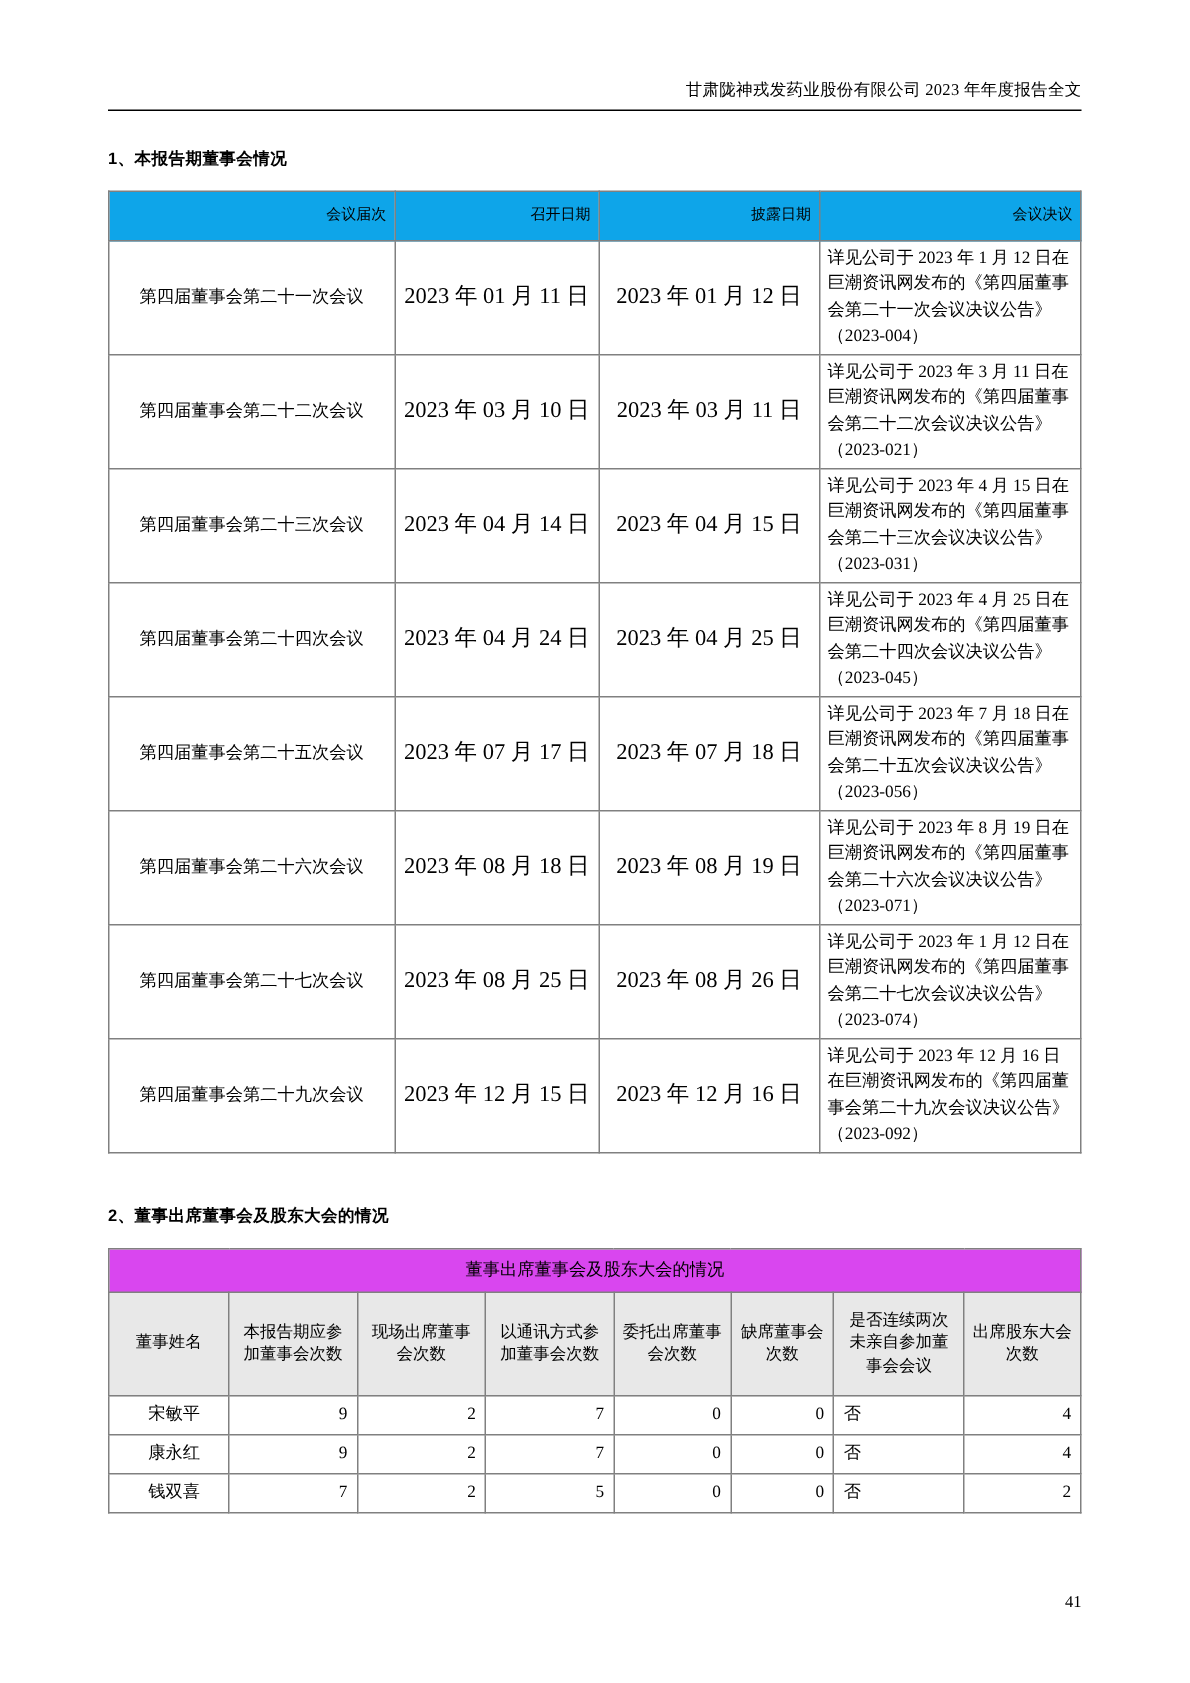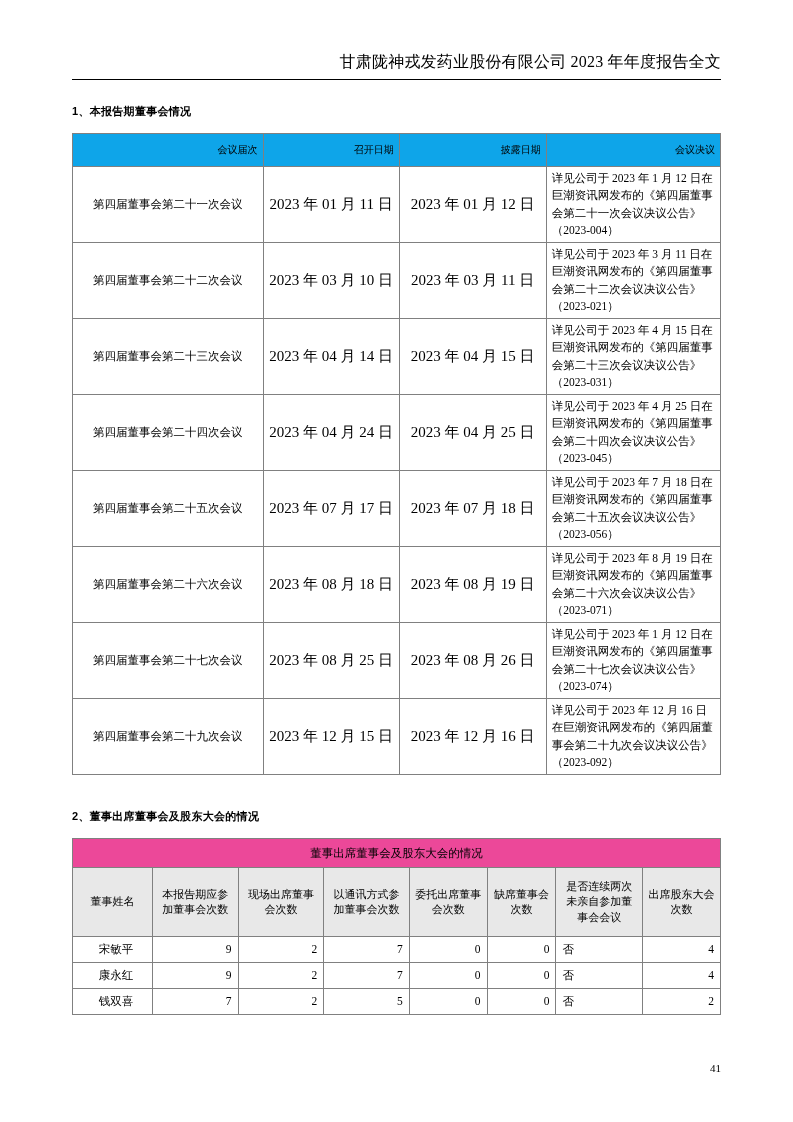--- a/index.html
+++ b/index.html
@@ -16,21 +16,21 @@
   }
   .page {
     position: relative;
     width: 793px;
     height: 1122px;
     box-sizing: border-box;
     padding: 0 72px;
   }
   .header {
     text-align: right;
-    font-size: 16px;
+    font-size: 11px;
     padding-top: 52px;
     padding-bottom: 6px;
     letter-spacing: 0.2px;
   }
   .header-rule {
     border-bottom: 1px solid #000;
     margin-bottom: 24px;
   }
   h1.section-title {
     font-family: "Liberation Sans", "DejaVu Sans", sans-serif;
@@ -84,21 +84,21 @@
   .spacer-34 { height: 34px; }
 
   .t2 {
     font-size: 11px;
   }
   .t2 td, .t2 th {
     border: 1px solid #808080;
     padding: 2px 4px;
   }
   .t2 .title-row th {
-    background: #ec4899;
+    background: #d946ef;
     text-align: center;
     height: 22px;
     font-size: 11.5px;
   }
   .t2 .head-row th {
     background: #e8e8e8;
     text-align: center;
     height: 62px;
     font-size: 11px;
     line-height: 1.4;

